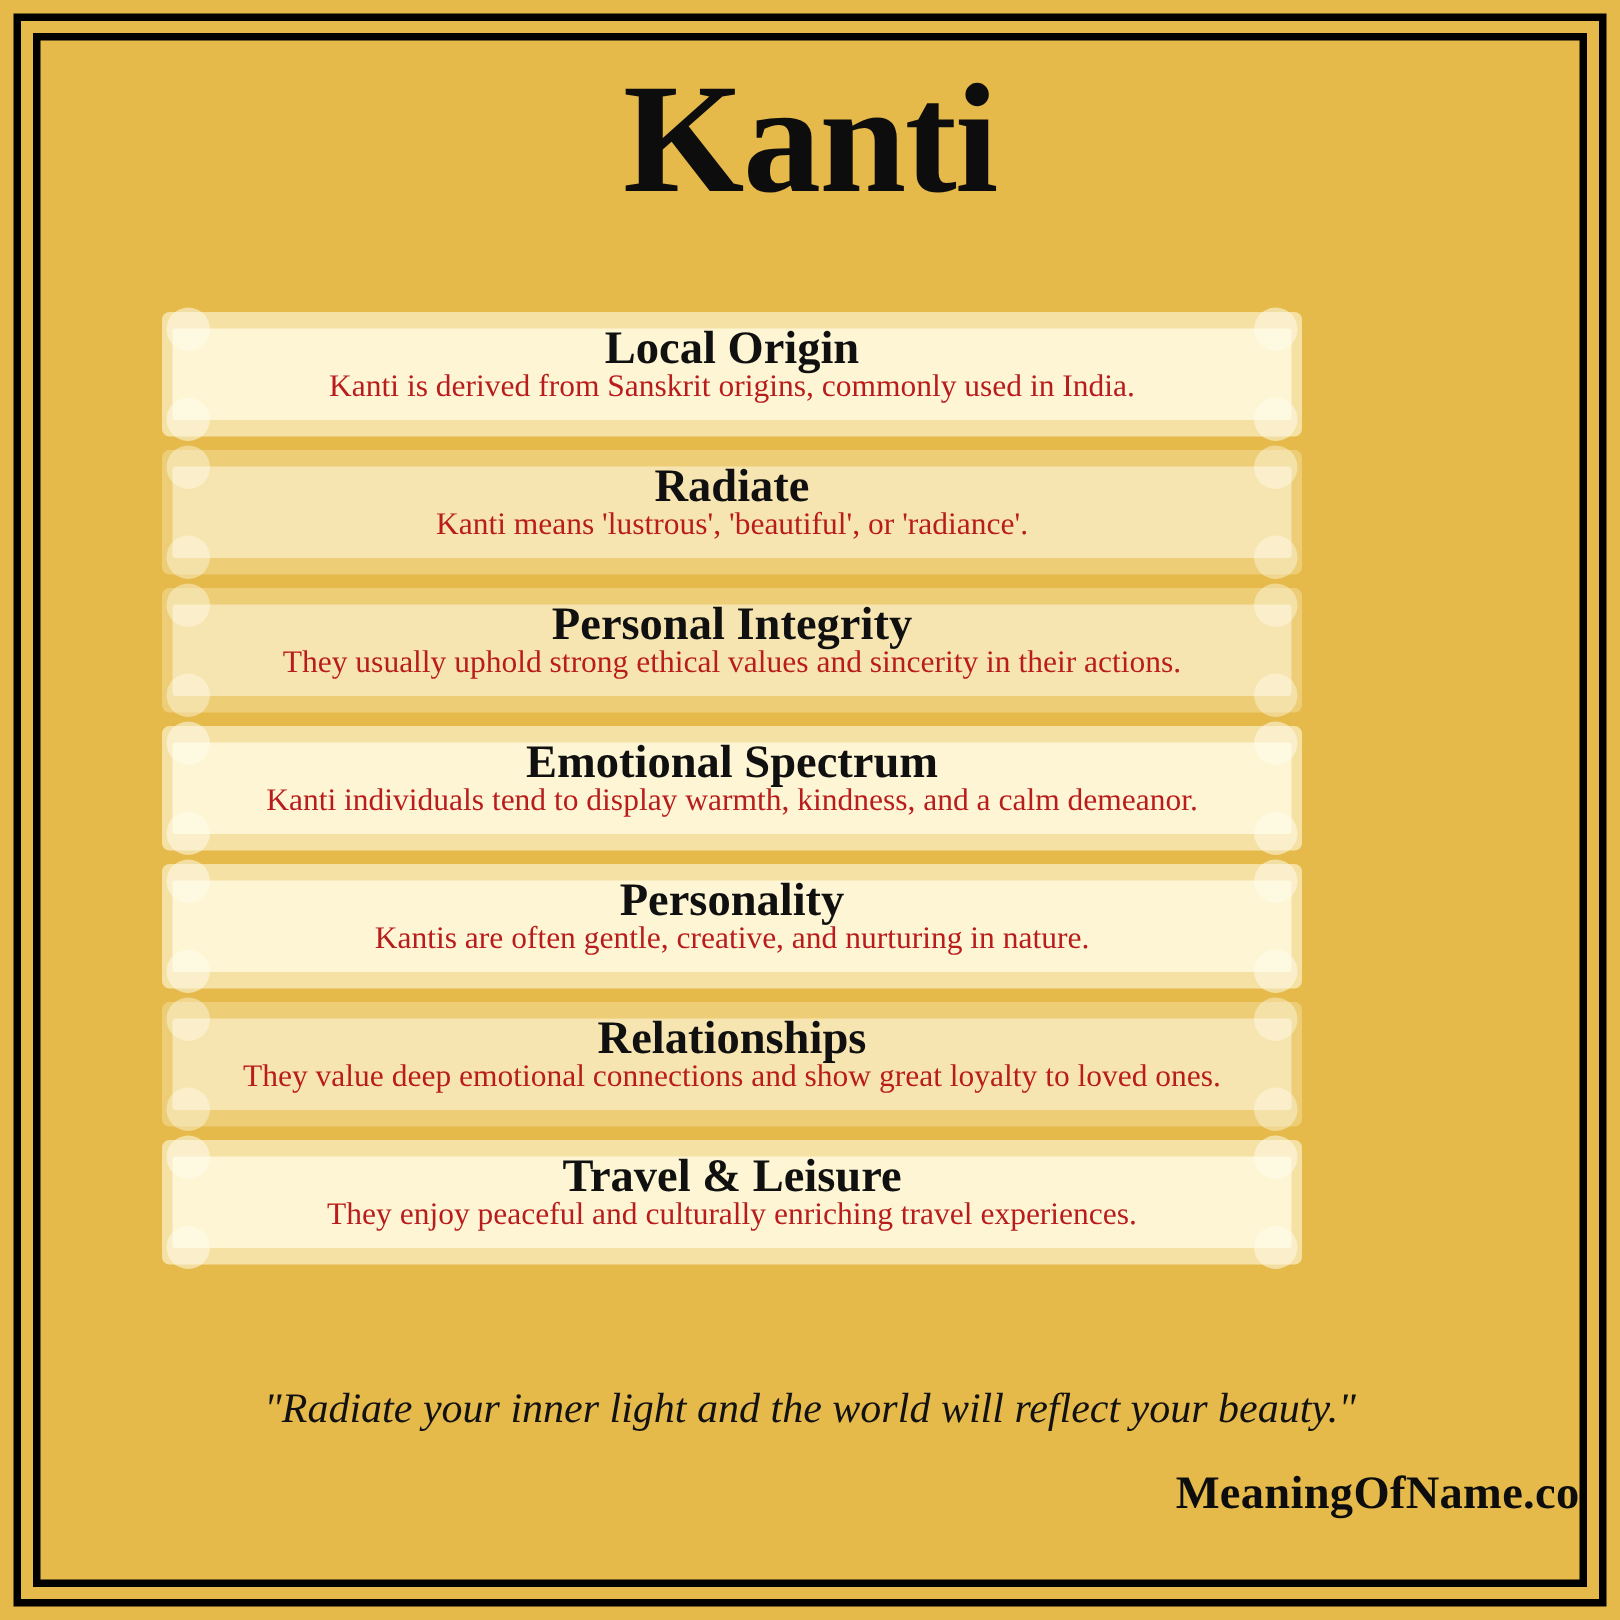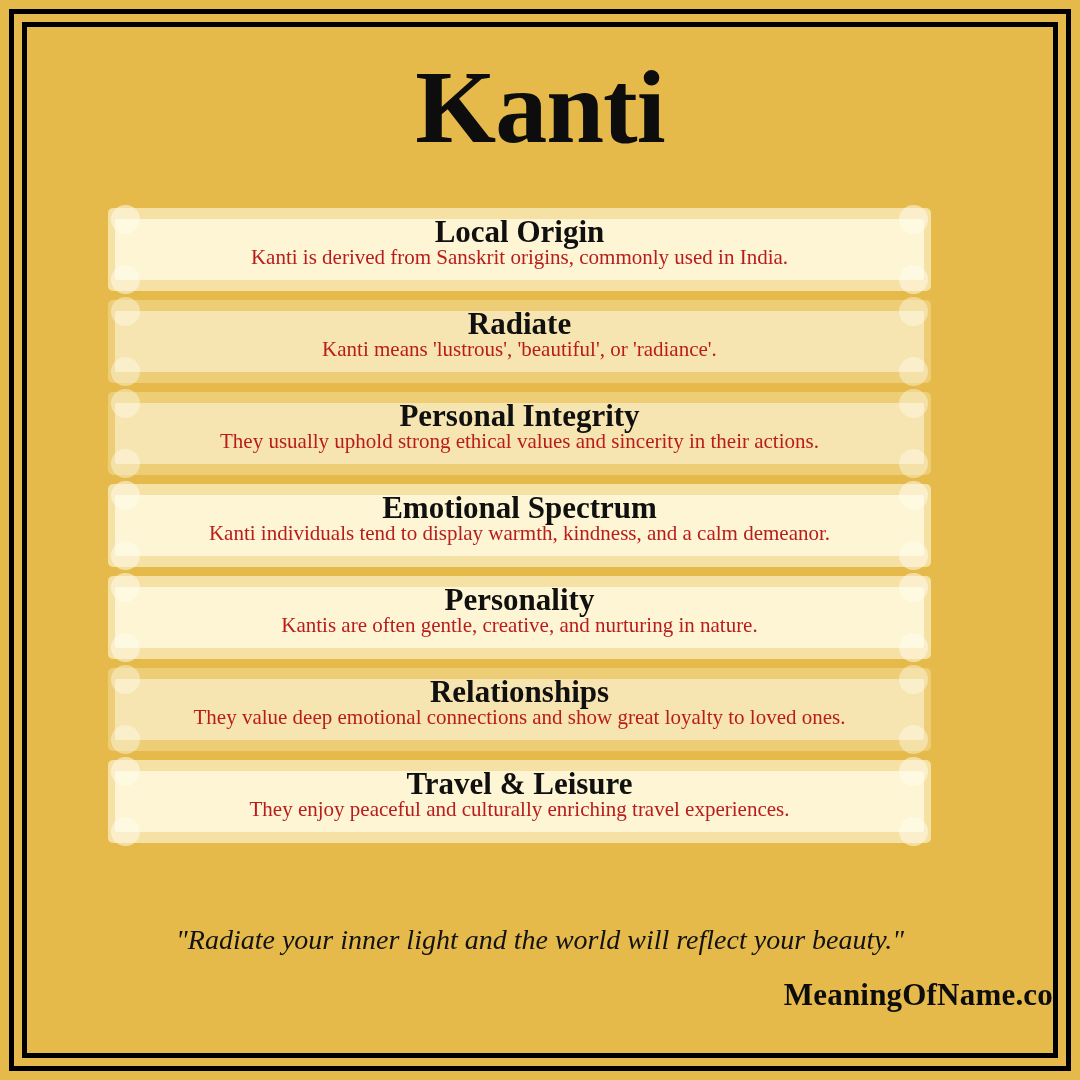--- a/index.html
+++ b/index.html
@@ -38,38 +38,38 @@
   }
 
   
   .content {
     position: absolute;
     left: 27px; top: 27px; right: 27px; bottom: 27px;
   }
 
   .title {
     position: absolute;
-    top: 24px;
+    top: 10px;
     left: 0;
     right: 0;
     text-align: center;
     font-family: "Liberation Serif", "DejaVu Serif", serif;
     font-size: 104px;
     font-weight: bold;
     color: #0d0d0d;
     letter-spacing: -1px;
     line-height: 1.08;
   }
 
   
   .cards {
     position: absolute;
     top: 181px;
     left: 81px;
-    width: 823px;
+    width: 760px;
   }
 
   .card {
     position: relative;
     height: 83px;
     margin-bottom: 9px;
     border-radius: 5px;
     background: rgba(255, 248, 220, 0.30);
   }
   .card.alt {

